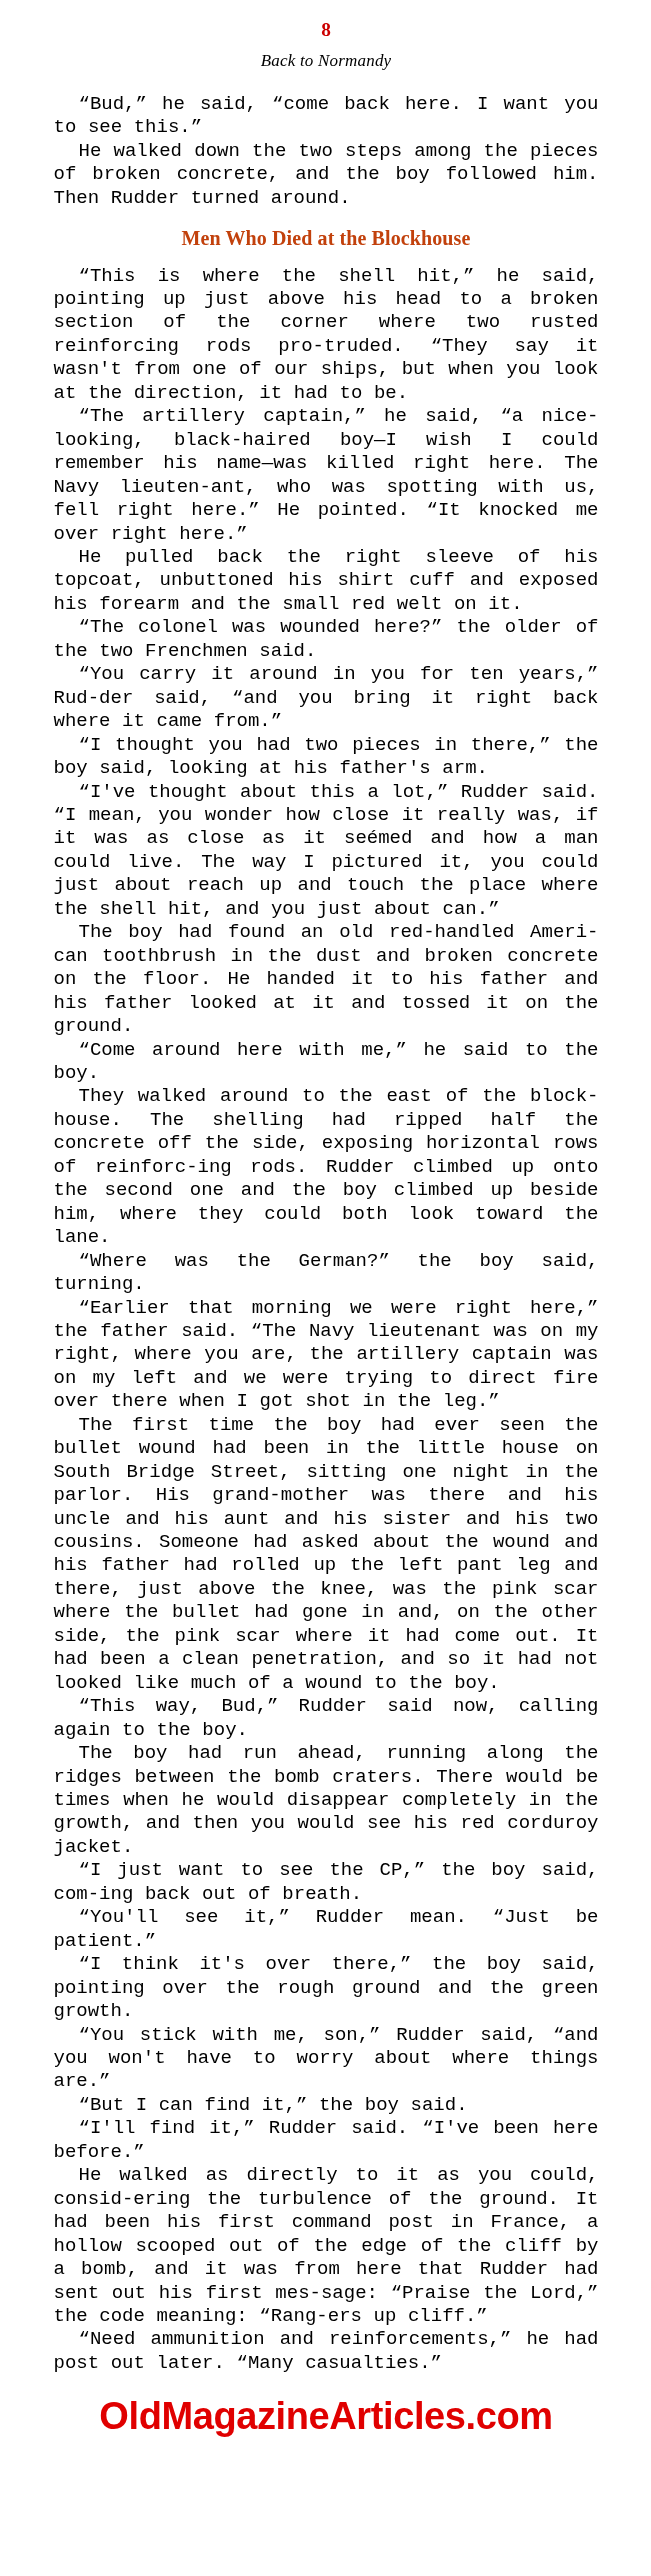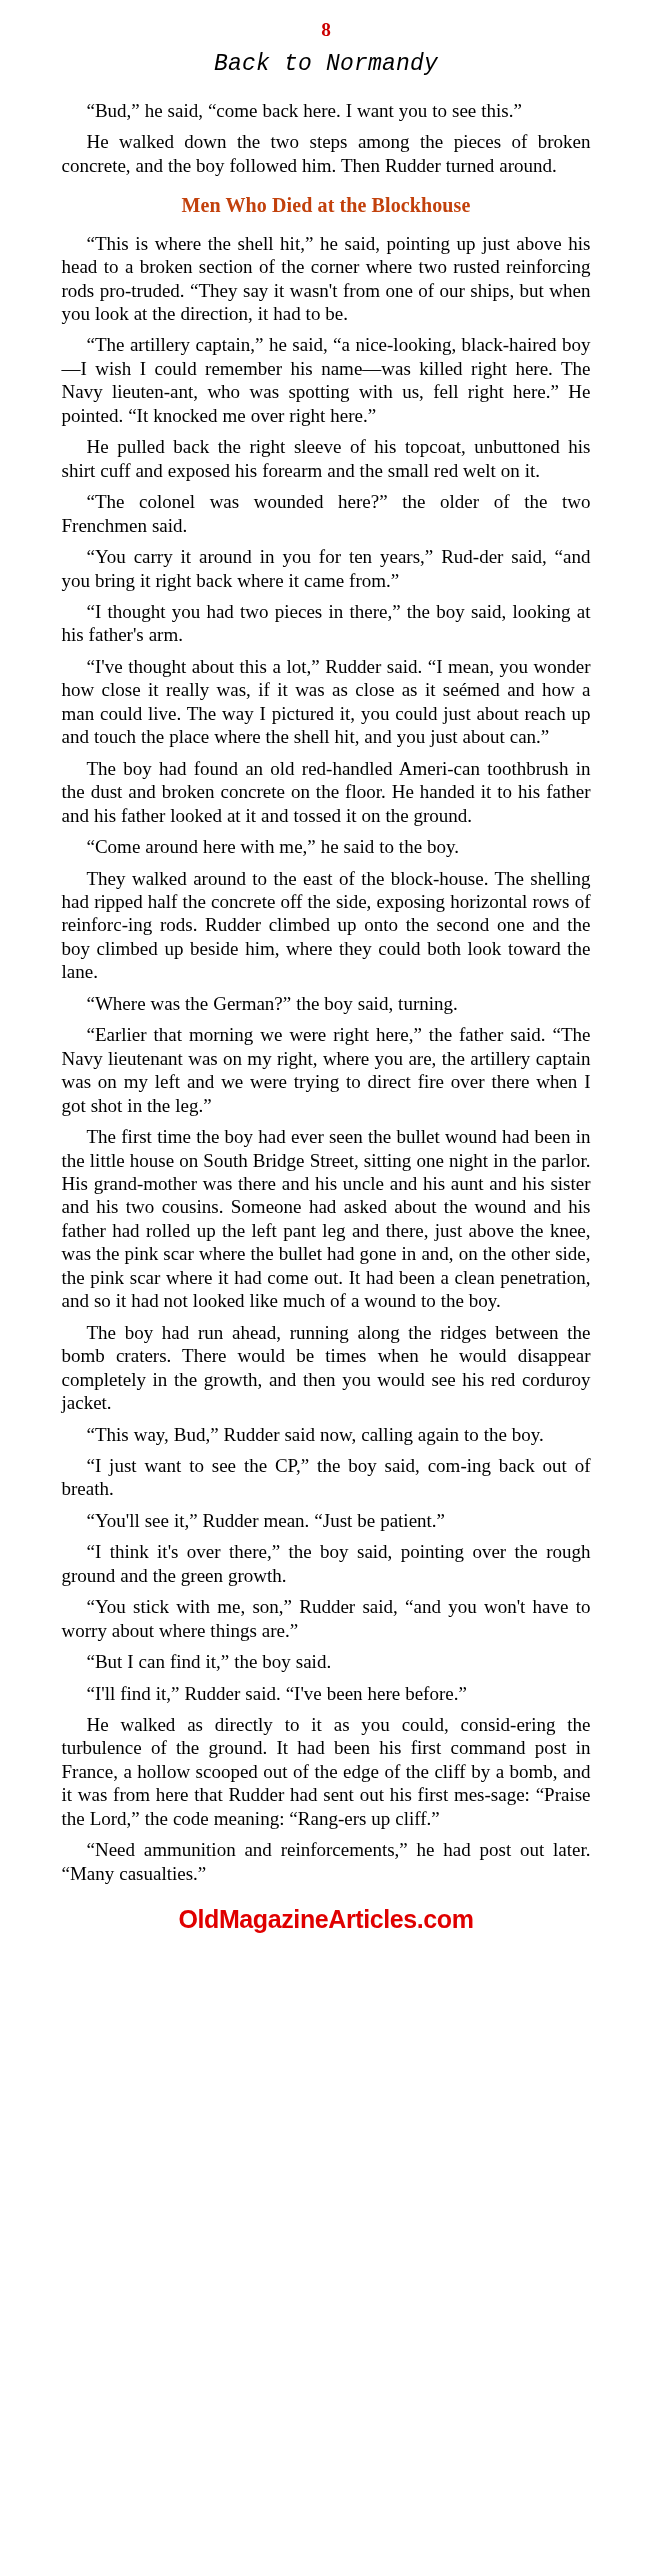--- a/index.html
+++ b/index.html
@@ -22,35 +22,35 @@
     text-align: center;
     color: #cc0000;
     font-family: "Liberation Serif", serif;
     font-weight: bold;
     font-size: 19.3px;
     line-height: 1.1;
     margin: 6px 0 10.4px 0;
   }
   .running-head {
     text-align: center;
-    font-family: Liberation Mono, monospace;
+    font-family: Liberation Serif, serif;
     font-style: italic;
-    font-size: 23px;
+    font-size: 17px;
     letter-spacing: 0.2px;
     margin: 0 0 22px 0;
   }
   .column {
     width: 545px;
     margin: 0 auto;
   }
   p.body-par {
-    margin: 8px;
+    margin: 0;
     text-align: justify;
     text-justify: inter-word;
-    font-family: Liberation Serif, serif;
+    font-family: Liberation Mono, monospace;
     font-size: 19px;
     line-height: 1.235;
     text-indent: 25px;
     hyphens: manual;
     word-spacing: 0.2px;
   }
   p.body-par + p.body-par {
     margin-top: 0px;
   }
   h2.section-head {
@@ -62,21 +62,21 @@
     margin: 16.3px 0 15px 0;
     letter-spacing: 0.1px;
   }
   .footer-brand {
     margin-top: 19.3px;
     padding-bottom: 12px;
     text-align: center;
     color: #e00000;
     font-family: "Liberation Sans", sans-serif;
     font-weight: bold;
-    font-size: 25px;
+    font-size: 38px;
     letter-spacing: -0.4px;
     white-space: nowrap;
   }
 </style>
 </head>
 <body>
 
 <div class="page">
 
   <div class="page-number">8</div>
@@ -96,22 +96,22 @@
     <p class="body-par">“The colonel was wounded here?” the older of the two Frenchmen said.</p>
     <p class="body-par">“You carry it around in you for ten years,” Rud-der said, “and you bring it right back where it came from.”</p>
     <p class="body-par">“I thought you had two pieces in there,” the boy said, looking at his father's arm.</p>
     <p class="body-par">“I've thought about this a lot,” Rudder said.  “I mean, you wonder how close it really was, if it was as close as it seémed and how a man could live.  The way I pictured it, you could just about reach up and touch the place where the shell hit, and you just about can.”</p>
     <p class="body-par">The boy had found an old red-handled Ameri-can toothbrush in the dust and broken concrete on the floor.  He handed it to his father and his father looked at it and tossed it on the ground.</p>
     <p class="body-par">“Come around here with me,” he said to the boy.</p>
     <p class="body-par">They walked around to the east of the block-house.  The shelling had ripped half the concrete off the side, exposing horizontal rows of reinforc-ing rods.  Rudder climbed up onto the second one and the boy climbed up beside him, where they could both look toward the lane.</p>
     <p class="body-par">“Where was the German?” the boy said, turning.</p>
     <p class="body-par">“Earlier that morning we were right here,” the father said.  “The Navy lieutenant was on my right, where you are, the artillery captain was on my left and we were trying to direct fire over there when I got shot in the leg.”</p>
     <p class="body-par">The first time the boy had ever seen the bullet wound had been in the little house on South Bridge Street, sitting one night in the parlor.  His grand-mother was there and his uncle and his aunt and his sister and his two cousins.  Someone had asked about the wound and his father had rolled up the left pant leg and there, just above the knee, was the pink scar where the bullet had gone in and, on the other side, the pink scar where it had come out. It had been a clean penetration, and so it had not looked like much of a wound to the boy.</p>
+    <p class="body-par">“This way, Bud,” Rudder said now, calling again to the boy.</p>
     <p class="body-par">The boy had run ahead, running along the ridges between the bomb craters.  There would be times when he would disappear completely in the growth, and then you would see his red corduroy jacket.</p>
-    <p class="body-par">“This way, Bud,” Rudder said now, calling again to the boy.</p>
     <p class="body-par">“I just want to see the CP,” the boy said, com-ing back out of breath.</p>
     <p class="body-par">“You'll see it,” Rudder mean.  “Just be patient.”</p>
     <p class="body-par">“I think it's over there,” the boy said, pointing over the rough ground and the green growth.</p>
     <p class="body-par">“You stick with me, son,” Rudder said, “and you won't have to worry about where things are.”</p>
     <p class="body-par">“But I can find it,” the boy said.</p>
     <p class="body-par">“I'll find it,” Rudder said.  “I've been here before.”</p>
     <p class="body-par">He walked as directly to it as you could, consid-ering the turbulence of the ground.  It had been his first command post in France, a hollow scooped out of the edge of the cliff by a bomb, and it was from here that Rudder had sent out his first mes-sage: “Praise the Lord,” the code meaning: “Rang-ers up cliff.”</p>
     <p class="body-par">“Need ammunition and reinforcements,” he had post out later.  “Many casualties.”</p>
 
   </div>

